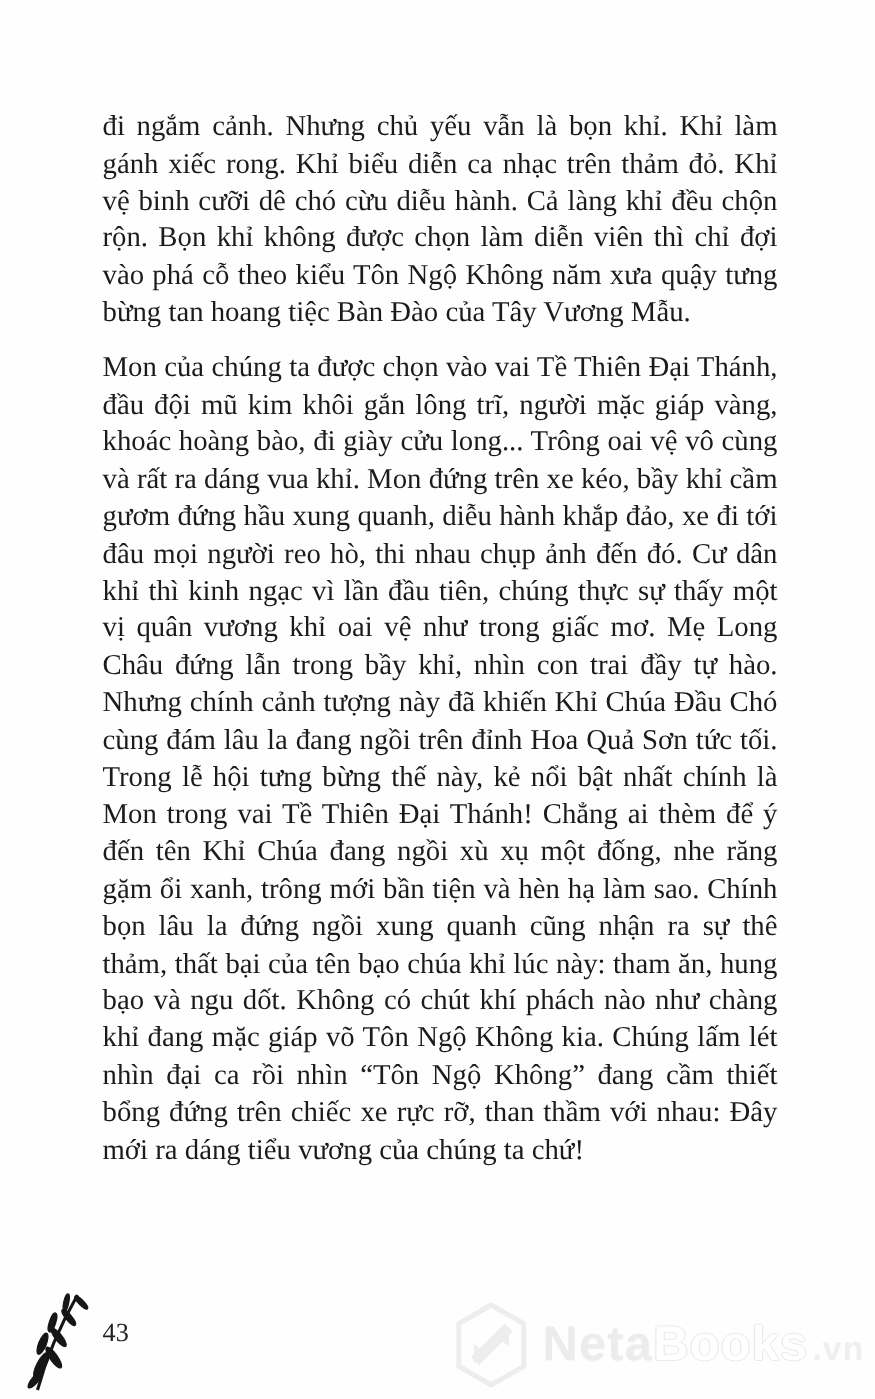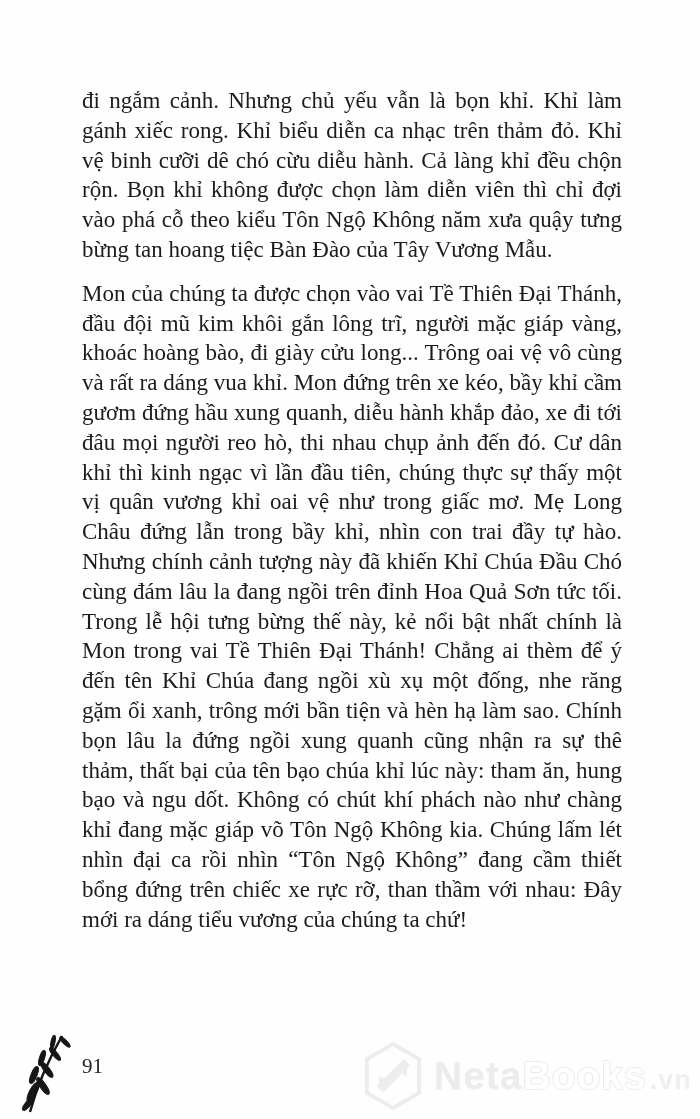--- a/index.html
+++ b/index.html
@@ -93,21 +93,21 @@
         <ellipse cx="23" cy="56" rx="3" ry="10" transform="rotate(-35 23 56)"></ellipse>
         <ellipse cx="14" cy="45" rx="3" ry="9" transform="rotate(22 14 45)"></ellipse>
         <ellipse cx="27" cy="40" rx="2.8" ry="9" transform="rotate(-38 27 40)"></ellipse>
         <ellipse cx="22" cy="28" rx="2.5" ry="8" transform="rotate(18 22 28)"></ellipse>
         <ellipse cx="35" cy="24" rx="2.4" ry="8" transform="rotate(-40 35 24)"></ellipse>
         <ellipse cx="33" cy="12" rx="2" ry="7" transform="rotate(12 33 12)"></ellipse>
         <ellipse cx="45" cy="12" rx="2" ry="7" transform="rotate(-45 45 12)"></ellipse>
         <ellipse cx="8" cy="74" rx="2.6" ry="8" transform="rotate(40 8 74)"></ellipse>
       </g>
     </svg>
-    <span class="page-num">91</span>
+    <span class="page-num">43</span>
   </div>
 
   <div class="watermark">
     <svg class="wm-logo" width="62" height="70" viewBox="0 0 62 70" aria-hidden="true">
       <polygon points="31,3 57,18 57,52 31,67 5,52 5,18" fill="none" stroke="#ededed" stroke-width="4" stroke-linejoin="round"></polygon>
       <polygon points="17,50 17,34 26,41" fill="#ededed"></polygon>
       <line x1="18" y1="48" x2="45" y2="21" stroke="#ededed" stroke-width="9"></line>
       <polygon points="45,20 45,36 36,29" fill="#ededed"></polygon>
     </svg>
     <span class="wm-text"><span class="wm-neta">Neta</span><span class="wm-books">Books</span><span class="wm-tld">.vn</span></span>

